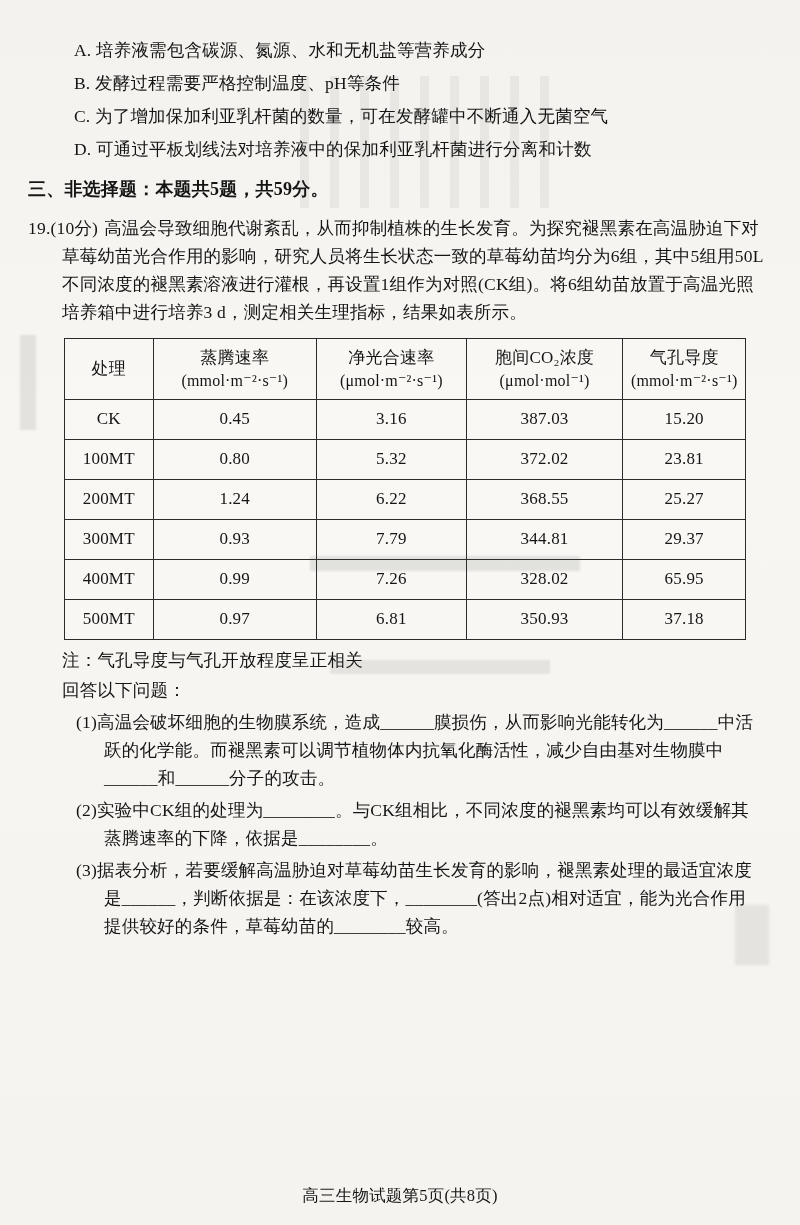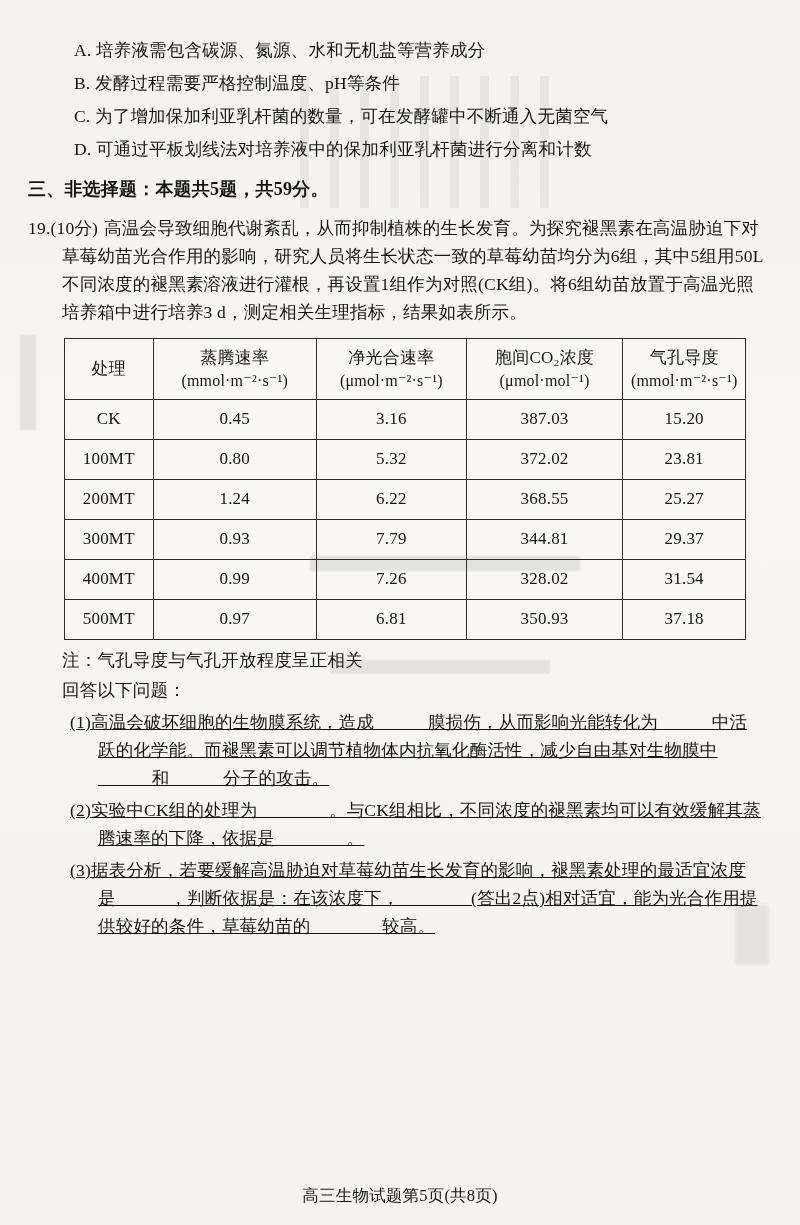--- a/index.html
+++ b/index.html
@@ -52,21 +52,21 @@
     line-height:1.35;
     font-weight:400;
   }
   table.data-table th{padding:8px 3px;}
   .h-unit{font-size:16px;}
   table.data-table td{padding:8px 4px;}
   col.c0{width:13%;} col.c1{width:24%;} col.c2{width:22%;} col.c3{width:23%;} col.c4{width:18%;}
 
   .note{margin:4px 0 2px 0;}
   .prompt{margin:2px 0 4px 0;}
-  .subq{margin:4px 8px;padding-left:28px;text-indent:-28px;text-decoration:underline;}
+  .subq{margin:4px 14px;padding-left:28px;text-indent:-28px;}
   .footer{
     position:absolute;bottom:16px;left:0;width:100%;
     text-align:center;font-size:16.5px;
   }
 </style>
 </head>
 <body>
 
 <div class="page">
 
@@ -153,21 +153,21 @@
             <td>0.93</td>
             <td>7.79</td>
             <td>344.81</td>
             <td>29.37</td>
           </tr>
           <tr>
             <td>400MT</td>
             <td>0.99</td>
             <td>7.26</td>
             <td>328.02</td>
-            <td>31.54</td>
+            <td>65.95</td>
           </tr>
           <tr>
             <td>500MT</td>
             <td>0.97</td>
             <td>6.81</td>
             <td>350.93</td>
             <td>37.18</td>
           </tr>
         </tbody>
       </table>

